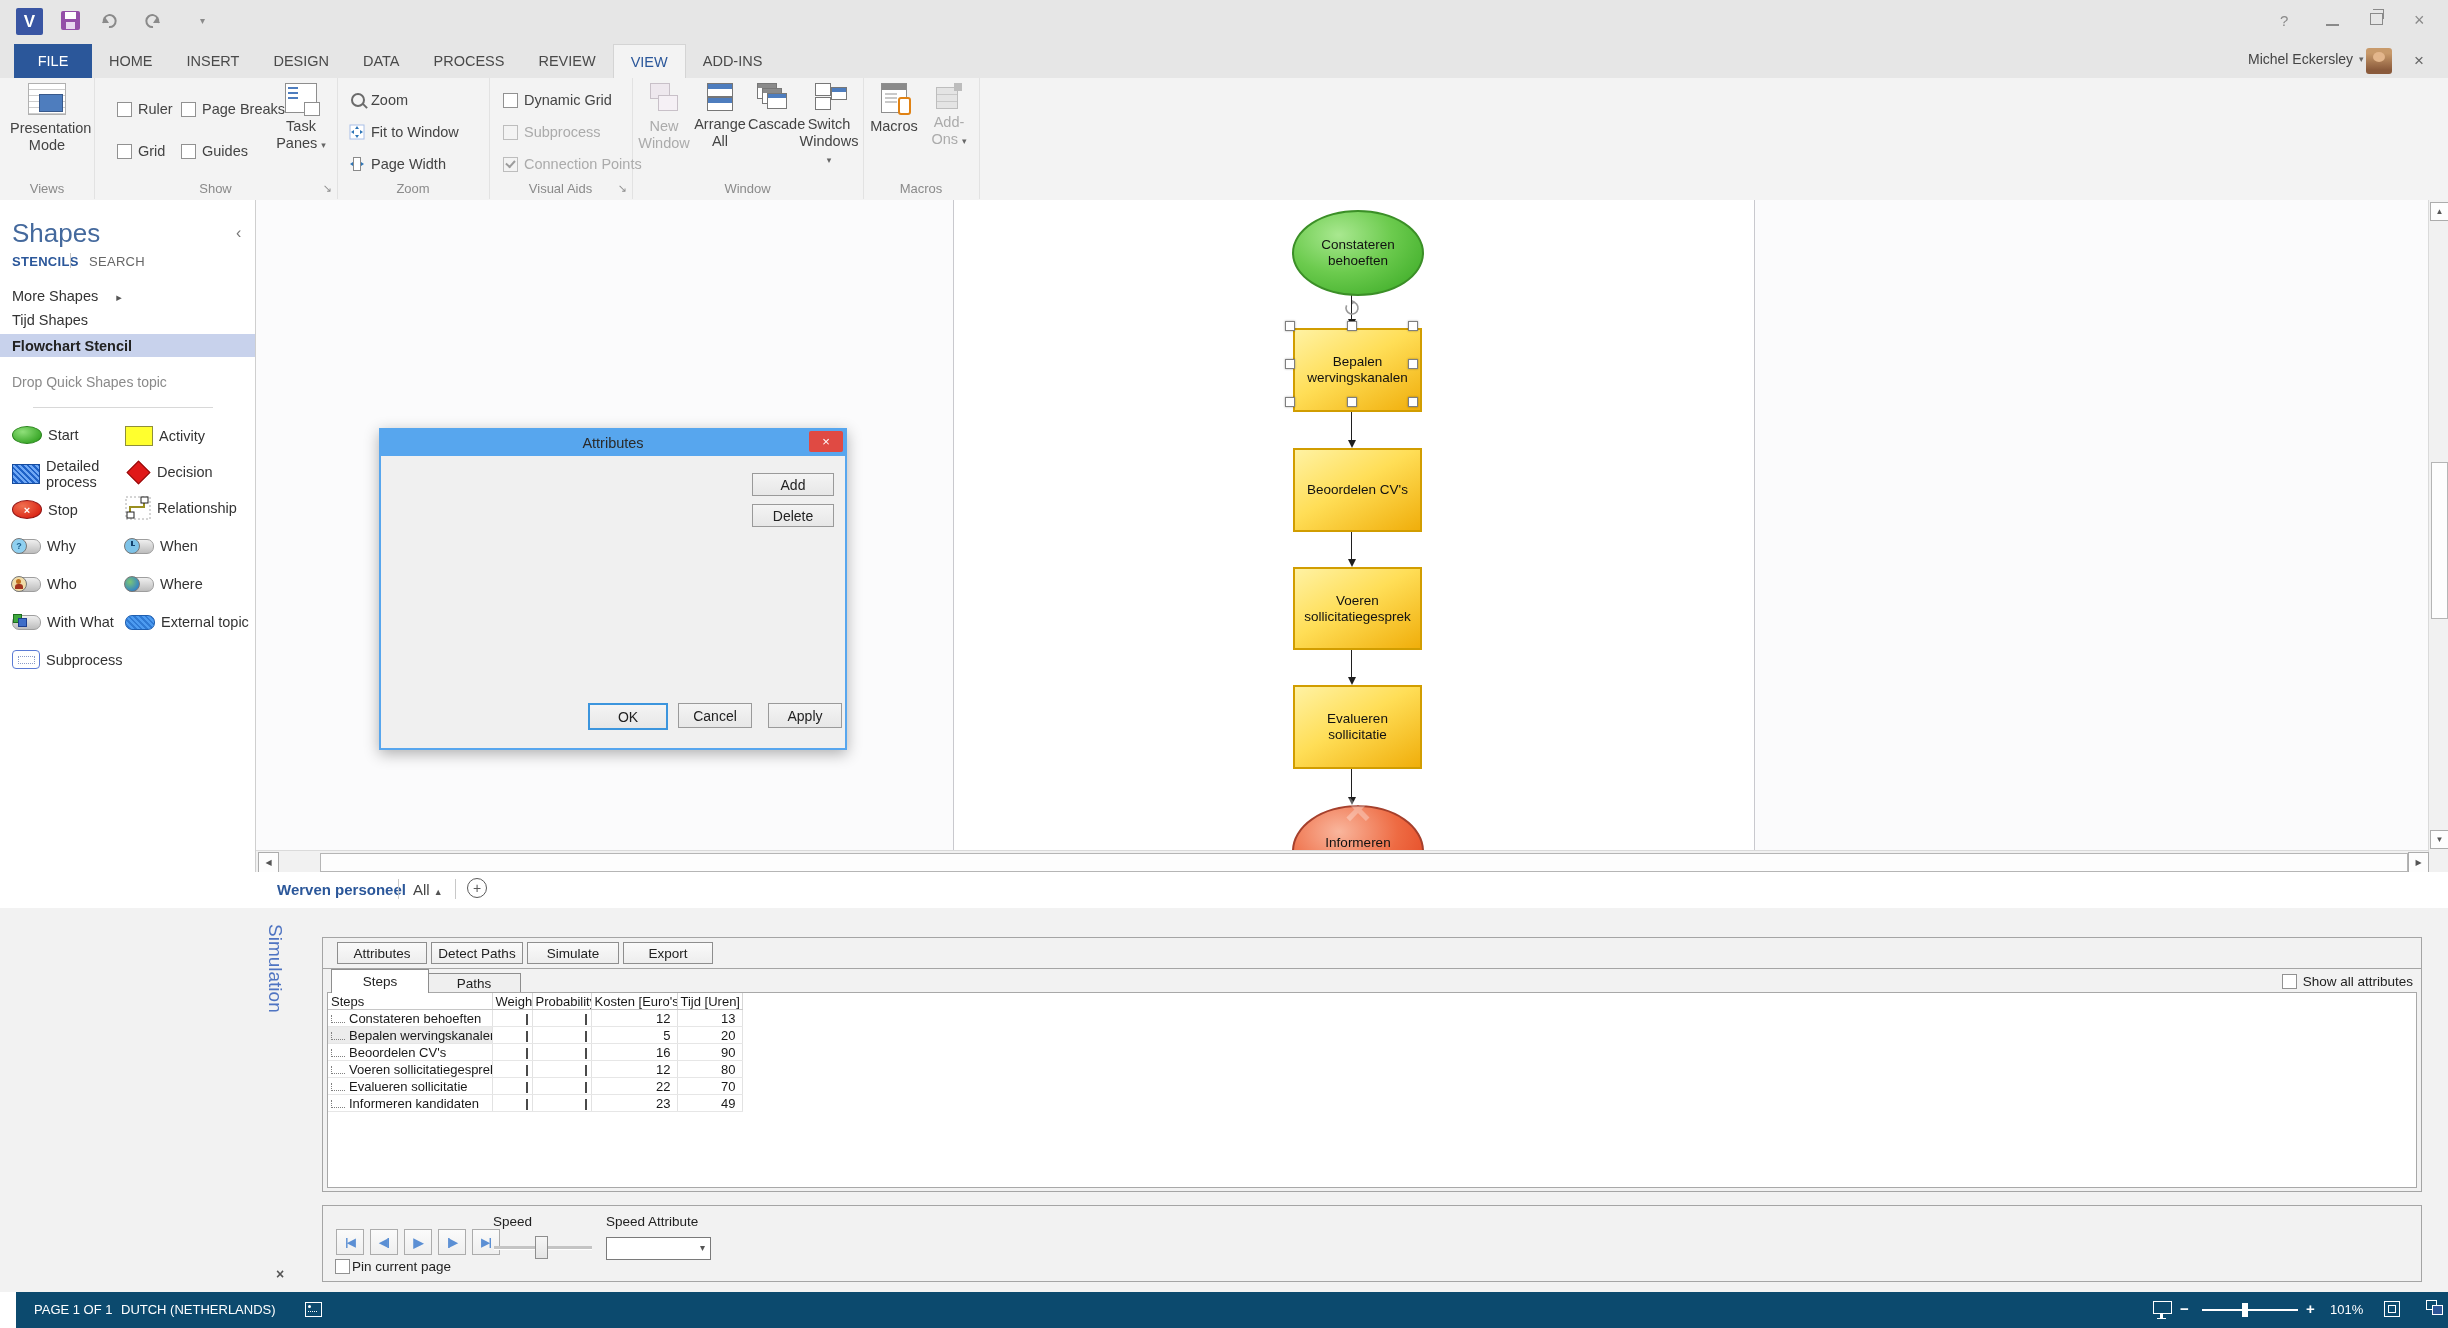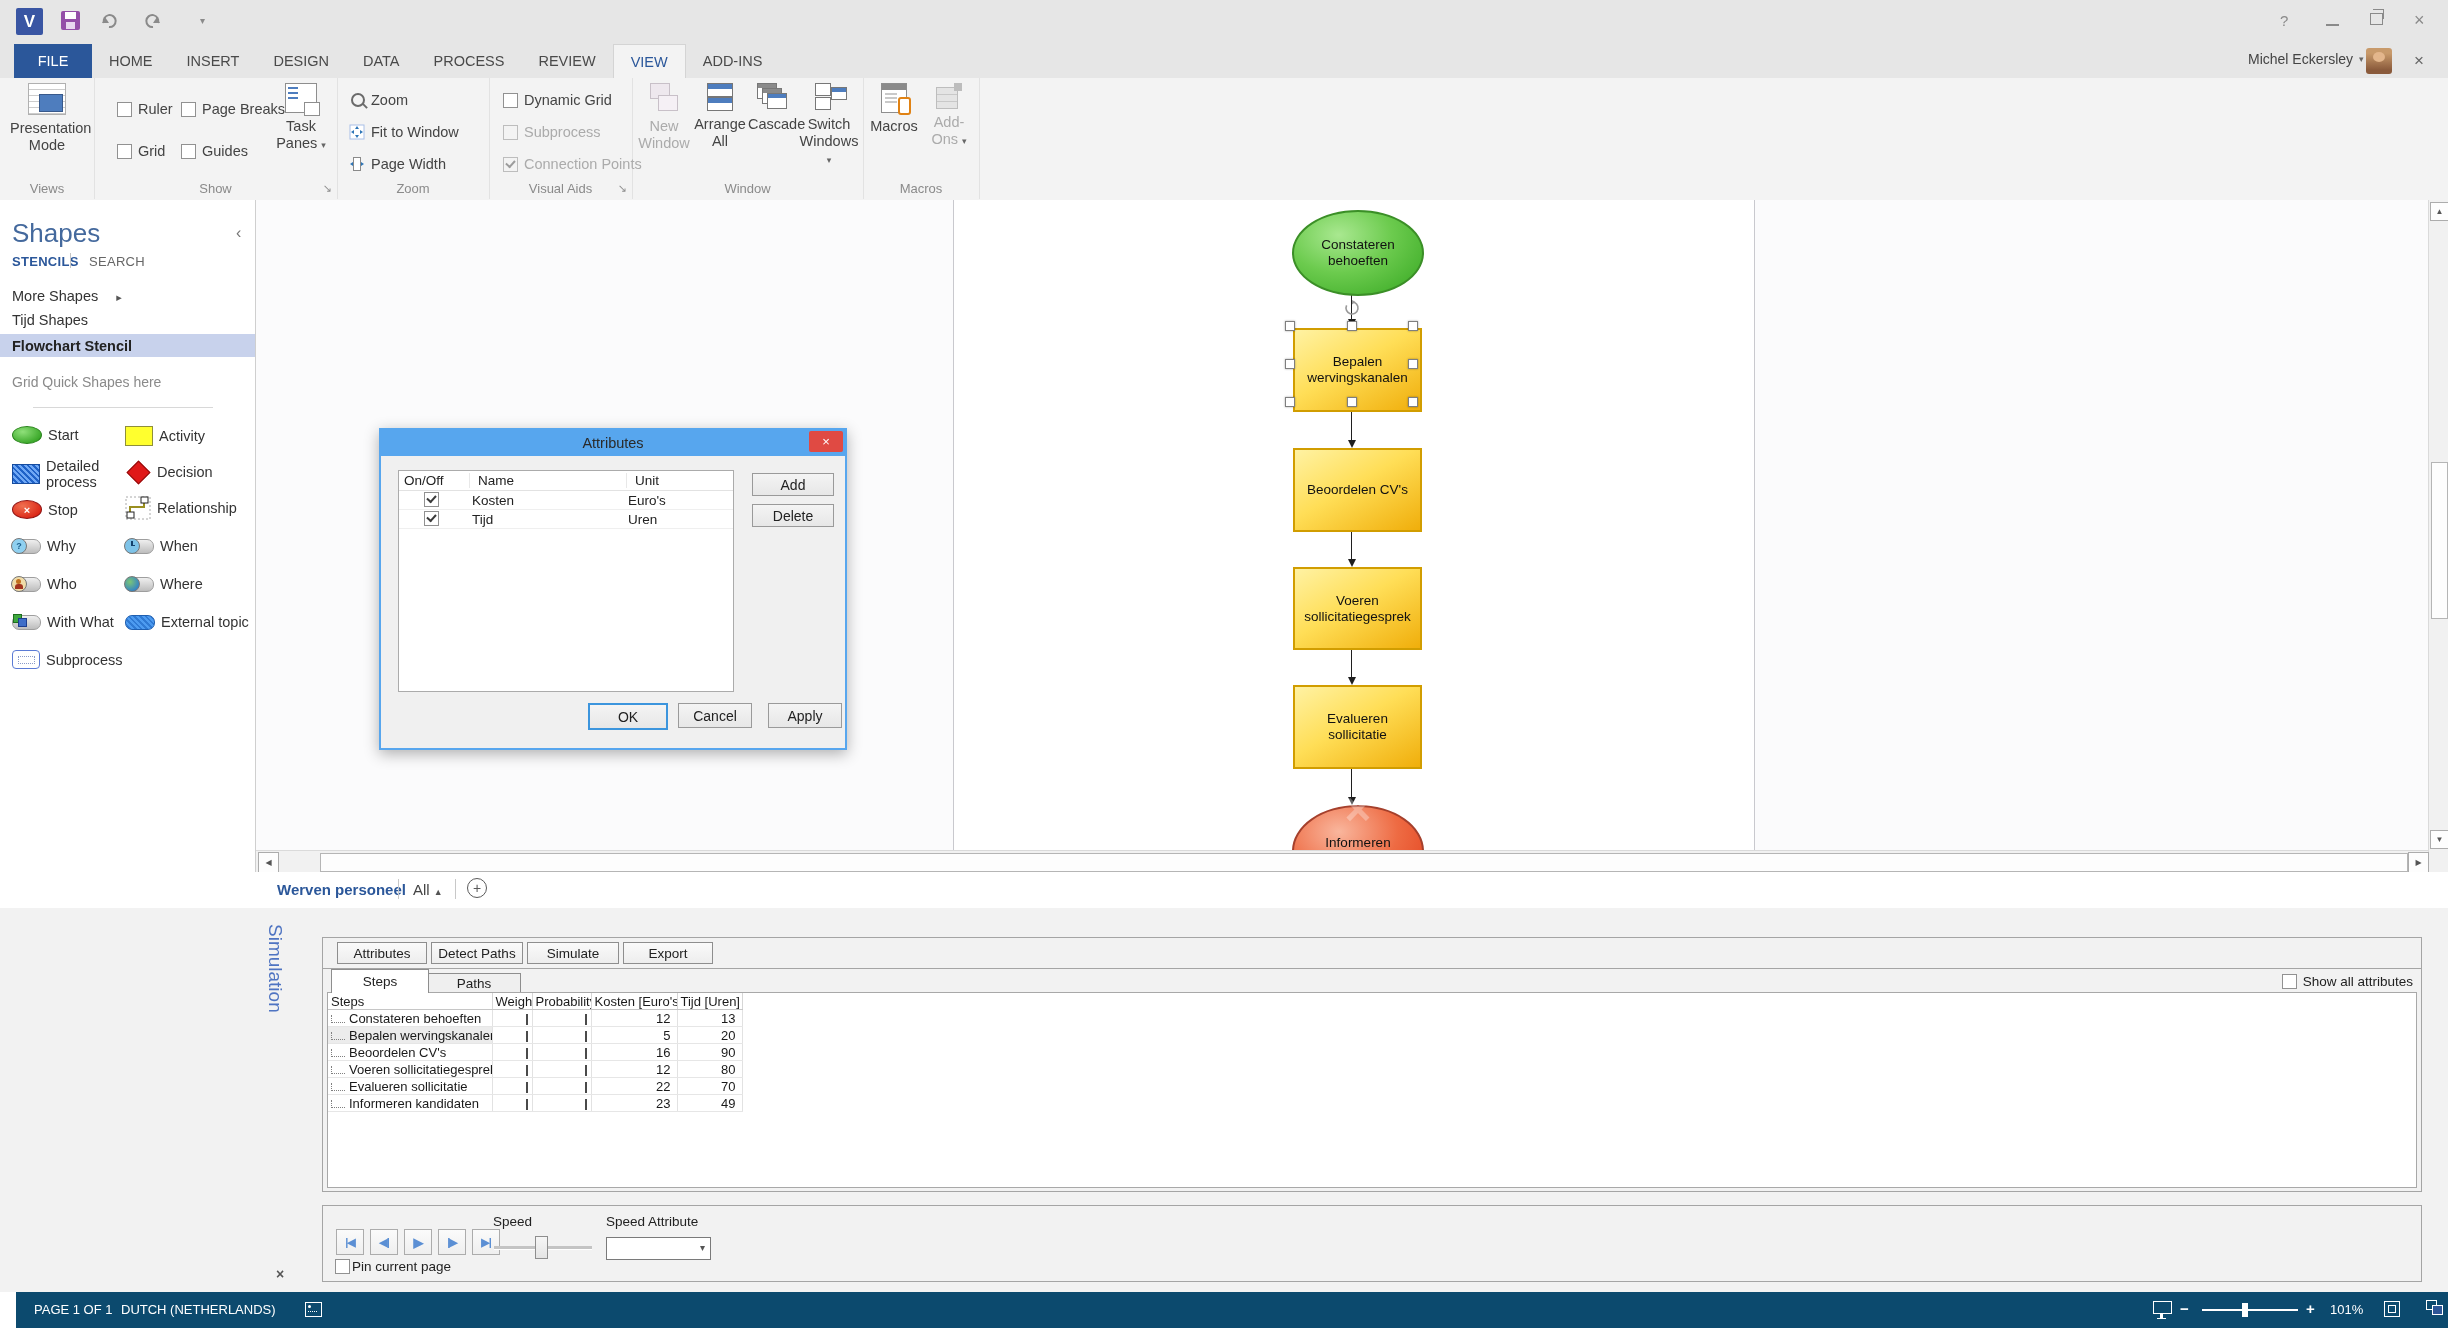--- a/index.html
+++ b/index.html
@@ -320,21 +320,21 @@
   <div class="a sp-tab" style="left:89px;top:54px;color:#666"><span>SEARCH</span></div>
 
   <div class="a" style="left:12px;top:88px;font-size:14.5px;color:#333">
     <span>More Shapes</span>
     <span style="margin-left:14px;font-size:11px;color:#555">▸</span>
   </div>
   <div class="a" style="left:12px;top:112px;font-size:14.5px;color:#333"><span>Tijd Shapes</span></div>
   <div class="a stencil-row">
       <span style="font-weight:bold;font-size:14.5px;color:#222;padding-left:12px">Flowchart Stencil</span>
     </div>
-  <div class="a" style="left:12px;top:174px;font-size:14px;color:#8A8A8A"><span>Grid Quick Shapes here</span></div>
+  <div class="a" style="left:12px;top:174px;font-size:14px;color:#8A8A8A"><span>Drop Quick Shapes topic</span></div>
   <div class="a" style="left:33px;top:207px;width:180px;height:1px;background:#D8D8D8"></div>
 
   <div class="st-item" style="left:12px;top:226px">
     <span style="width:28px;height:16px;border-radius:50%;background:radial-gradient(ellipse at 35% 30%,#8FE07A,#2FA01E 85%);border:1px solid #27801A;flex:0 0 auto"></span>
     <span>Start</span>
   </div>
   <div class="st-item" style="left:125px;top:226px">
     <span style="width:26px;height:18px;background:#FFFF2E;border:1px solid #8F8F3A;flex:0 0 auto"></span>
     <span>Activity</span>
   </div>
@@ -484,37 +484,20 @@
 </div>
 
 <div class="a dialog">
   <div class="a dlg-title">
     <span>Attributes</span>
     <span class="dlg-close">
         <span>×</span>
       </span>
   </div>
 
-  <div class="a" style="left:17px;top:40px;width:334px;height:220px;background:#fff;border:1px solid #ABABAB;font-size:13.5px;color:#222">
-    <div style="display:flex;height:19px;align-items:center;border-bottom:1px solid #E2E2E2">
-      <span style="width:65px;padding-left:5px;border-right:1px solid #E8E8E8">On/Off</span>
-      <span style="width:148px;padding-left:8px;border-right:1px solid #E8E8E8">Name</span>
-      <span style="flex:1;padding-left:8px">Unit</span>
-    </div>
-    <div style="display:flex;height:18px;align-items:center;border-bottom:1px solid #EFEFEF">
-      <span style="width:65px;text-align:center"><span class="cb ck" style="vertical-align:-2px"></span></span>
-      <span style="width:148px;padding-left:8px">Kosten</span>
-      <span style="flex:1;padding-left:8px">Euro's</span>
-    </div>
-    <div style="display:flex;height:18px;align-items:center;border-bottom:1px solid #EFEFEF">
-      <span style="width:65px;text-align:center"><span class="cb ck" style="vertical-align:-2px"></span></span>
-      <span style="width:148px;padding-left:8px">Tijd</span>
-      <span style="flex:1;padding-left:8px">Uren</span>
-    </div>
-  </div>
   <div class="wbtn" style="left:371px;top:43px;width:80px;height:21px">
       <span>Add</span>
     </div>
   <div class="wbtn" style="left:371px;top:74px;width:80px;height:21px">
       <span>Delete</span>
     </div>
   <div class="wbtn" style="left:207px;top:273px;width:76px;height:23px;border:2px solid #3C95DD">
       <span>OK</span>
     </div>
   <div class="wbtn" style="left:297px;top:273px;width:72px;height:23px">

